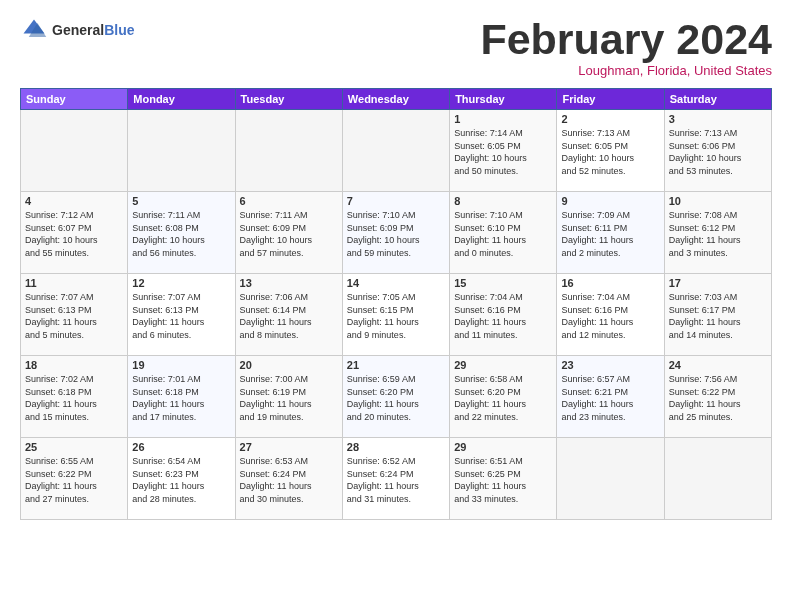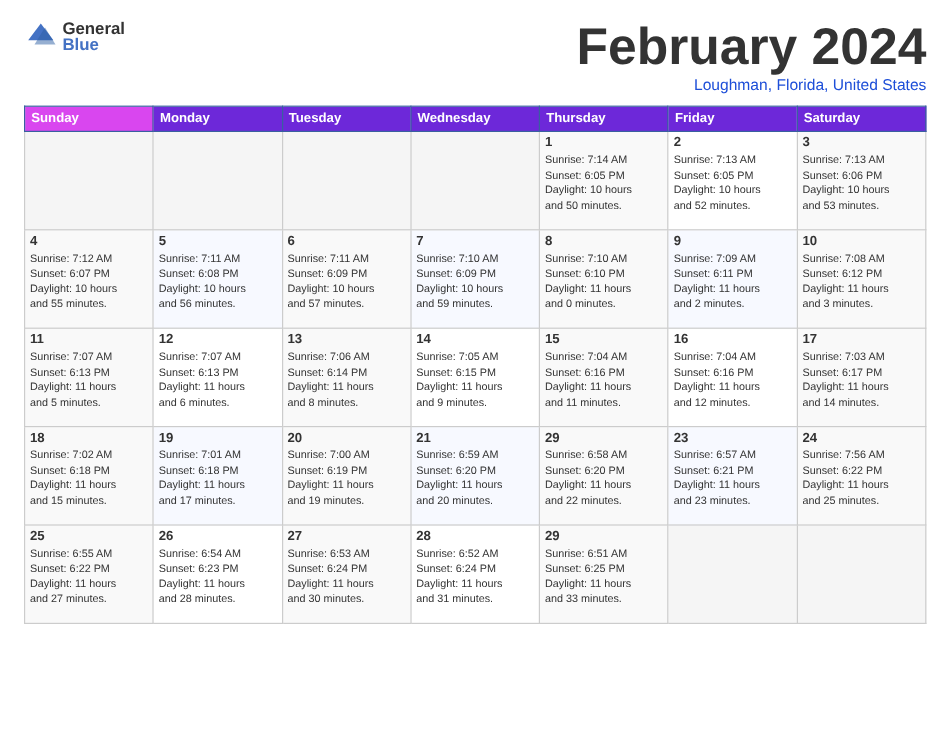--- a/index.html
+++ b/index.html
@@ -20,21 +20,21 @@
       justify-content: space-between;
       align-items: flex-start;
       margin-bottom: 10px;
     }
     .logo {
       display: flex;
       align-items: center;
     }
     .logo-text {
       display: flex;
-      flex-direction: column;
+      flex-direction: row;
       line-height: 1;
     }
     .logo-general {
       font-size: 14px;
       font-weight: bold;
       color: #333;
     }
     .logo-blue {
       font-size: 14px;
       font-weight: bold;
@@ -49,21 +49,21 @@
       text-align: right;
     }
     .month-title {
       font-size: 43px;
       font-weight: bold;
       color: #333;
       line-height: 1.1;
     }
     .location {
       font-size: 13px;
-      color: #1d4ed8;
+      color: #be185d;
     }
     .calendar {
       width: 100%;
       border-collapse: collapse;
       table-layout: fixed;
     }
     .calendar th {
       background-color: #6d28d9;
       color: white;
       font-size: 11px;
@@ -97,21 +97,21 @@
     }
     .empty-cell {
       background: #f5f5f5 !important;
     }
     tr:nth-child(even) td {
       background: #f7f9ff;
     }
     tr:nth-child(odd) td {
       background: #fff;
     }
-    th:first-child { background-color: #d946ef; }
+    th:first-child { background-color: #8b5cf6; }
   </style>
 </head>
 <body>
 
 <div class="page">
   <div class="header">
     <div class="logo">
       <svg class="logo-icon" viewBox="0 0 32 32">
         <polygon points="16,4 28,20 4,20" fill="#4472c4"></polygon>
         <polygon points="20,8 30,24 10,24" fill="#2e5fa3" opacity="0.5"></polygon>

